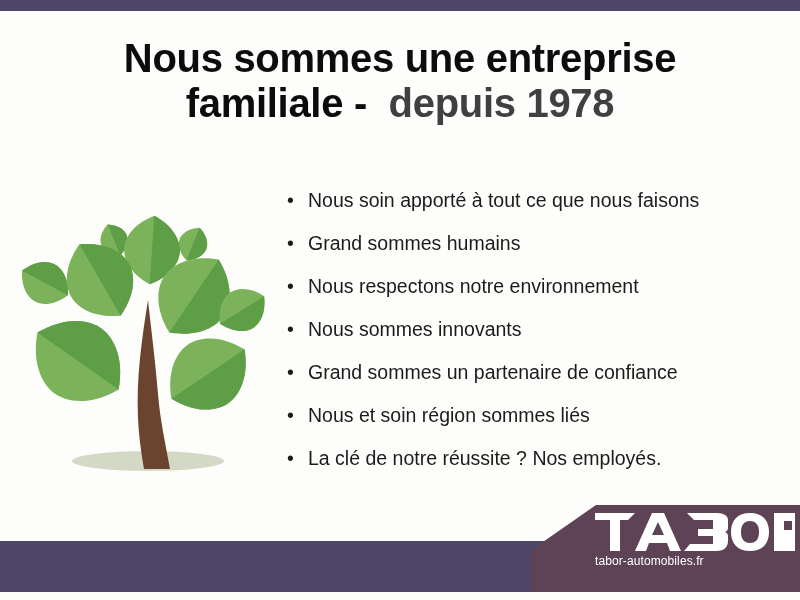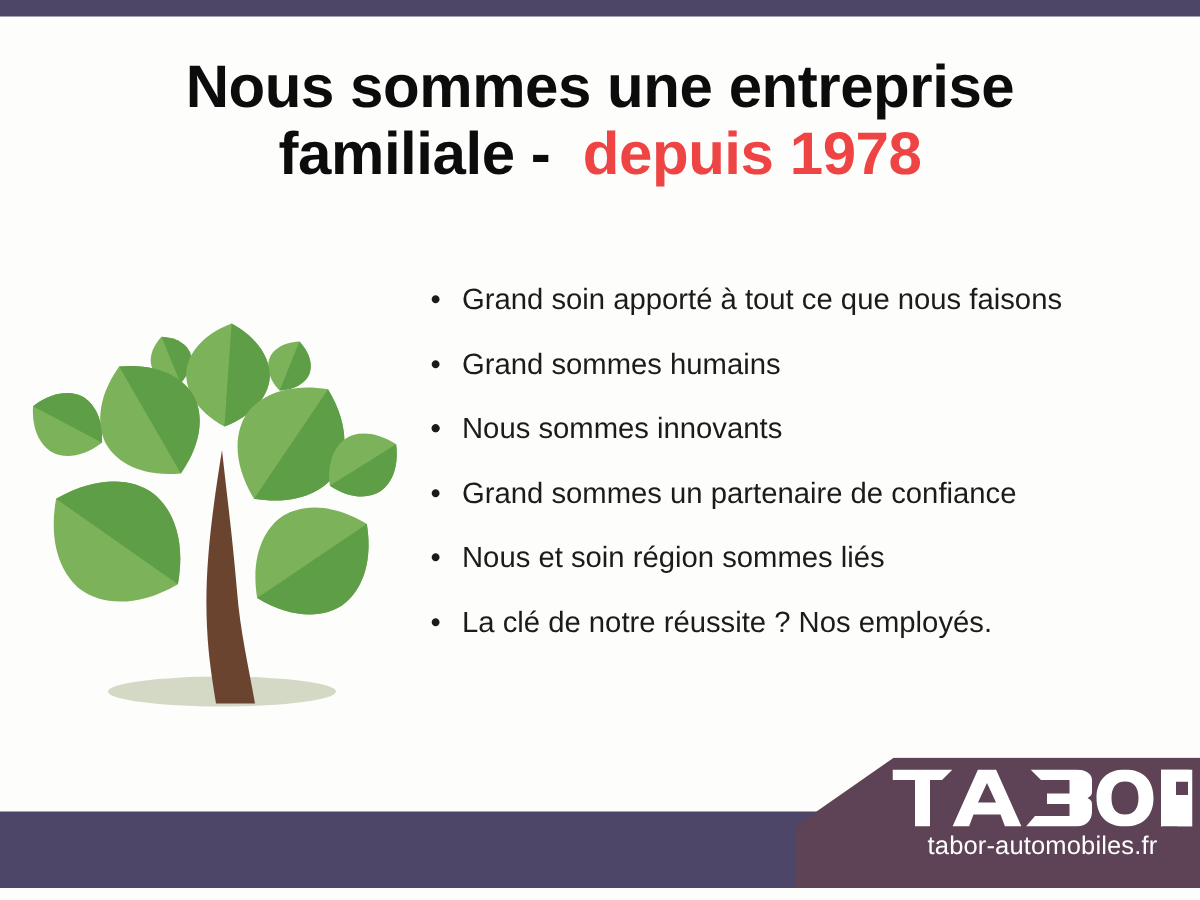--- a/index.html
+++ b/index.html
@@ -47,21 +47,21 @@
   }
   .title-line {
     font-size: 40px;
     font-weight: bold;
     color: #0c0c0c;
     letter-spacing: -0.3px;
     font-stretch: condensed;
     white-space: nowrap;
   }
   .title-accent {
-    color: #ef4444;
+    color: #404040;
   }
 
   
   .bullets {
     position: absolute;
     left: 286px;
     top: 190px;
     width: 500px;
     margin: 0;
     padding: 0;
@@ -113,22 +113,22 @@
     left: 65px;
     top: 8px;
     width: 200px;
     height: 38px;
   }
   .logo-tagline {
     position: absolute;
     left: 65px;
     top: 49px;
     width: 200px;
-    text-align: center;
-    font-size: 17px;
+    text-align: left;
+    font-size: 12px;
     color: #ffffff;
     letter-spacing: 0.1px;
     white-space: nowrap;
   }
 </style>
 </head>
 <body>
 
 <div class="slide">
 
@@ -185,23 +185,23 @@
           <use href="#leafshape"></use>
         </g>
 
       <g transform="translate(190,186) rotate(56) scale(1.05)">
           <use href="#leafshape"></use>
         </g>
     </svg>
   </div>
 
   <ul class="bullets">
-    <li><span class="dot">•</span><span>Grand soin apporté à tout ce que nous faisons</span></li>
+    <li><span class="dot">•</span><span>Nous soin apporté à tout ce que nous faisons</span></li>
     <li><span class="dot">•</span><span>Grand sommes humains</span></li>
-    <li><span class="dot">•</span></li>
+    <li><span class="dot">•</span><span>Nous respectons notre environnement</span></li>
     <li><span class="dot">•</span><span>Nous sommes innovants</span></li>
     <li><span class="dot">•</span><span>Grand sommes un partenaire de confiance</span></li>
     <li><span class="dot">•</span><span>Nous et soin région sommes liés</span></li>
     <li><span class="dot">•</span><span>La clé de notre réussite ? Nos employés.</span></li>
   </ul>
 
   <div class="bar-bottom"></div>
 
   <div class="logo-plate">
     <div class="plate-bg"></div>

